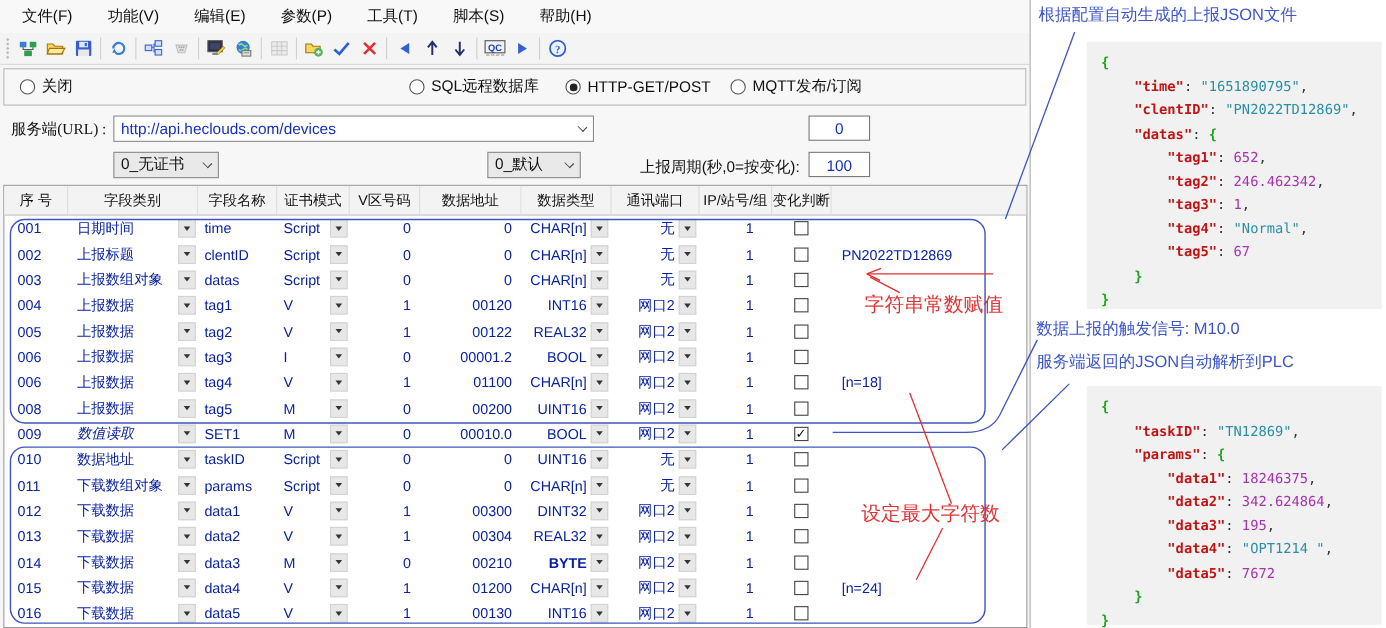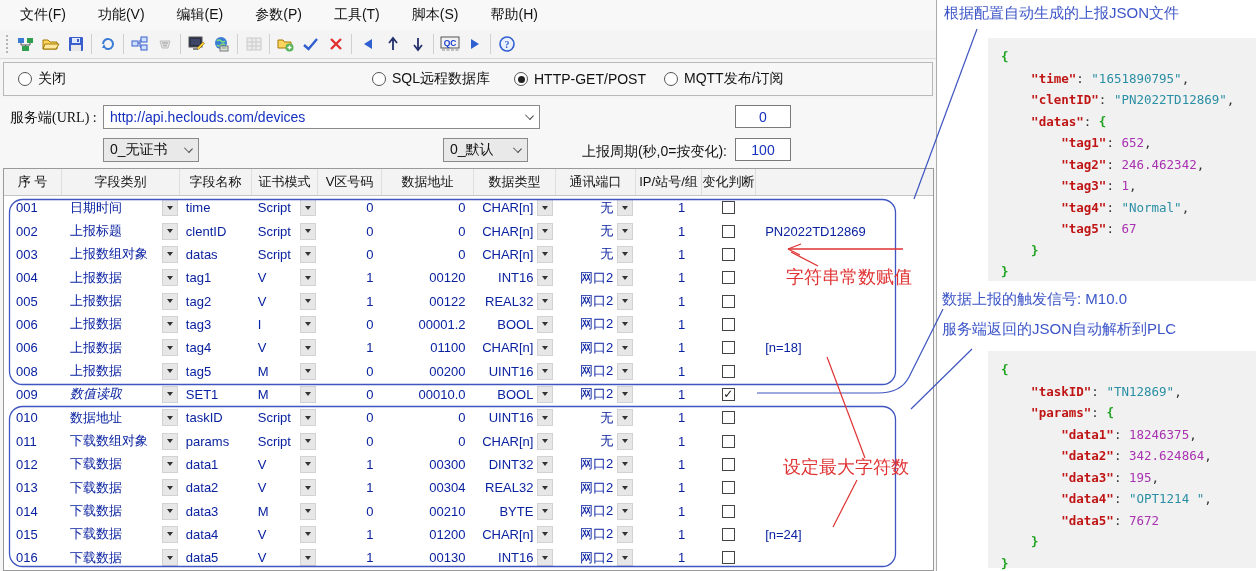--- a/index.html
+++ b/index.html
@@ -638,21 +638,21 @@
             <div class="c ctr" style="width: 20px;">
               <div class="arrowbtn"></div>
             </div>
             <div class="c " style="width: 72px; padding-left: 6px;">data3</div>
             <div class="c " style="width: 46px; padding-left: 6px;">M</div>
             <div class="c ctr" style="width: 20px;">
               <div class="arrowbtn"></div>
             </div>
             <div class="c r" style="width: 64px; padding-right: 8px;">0</div>
             <div class="c r" style="width: 92px; padding-right: 8px;">00210</div>
-            <div class="c r" style="width: 62px; padding-right: 2px;">BYTE</div>
+            <div class="c r" style="width: 62px; padding-right: 2px; font-weight: bold;">BYTE</div>
             <div class="c ctr" style="width: 20px;">
               <div class="arrowbtn"></div>
             </div>
             <div class="c r" style="width: 60px; padding-right: 2px;">网口2</div>
             <div class="c ctr" style="width: 20px;">
               <div class="arrowbtn"></div>
             </div>
             <div class="c r" style="width: 66px; padding-right: 16px;">1</div>
             <div class="c ctr" style="width: 54px;">
               <div class="chk"></div>

